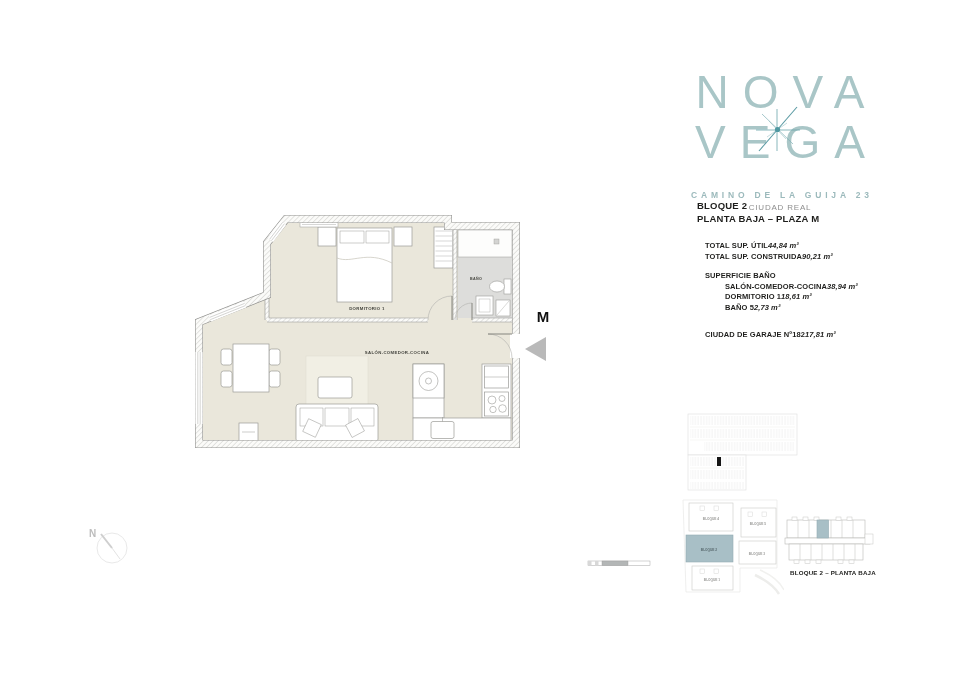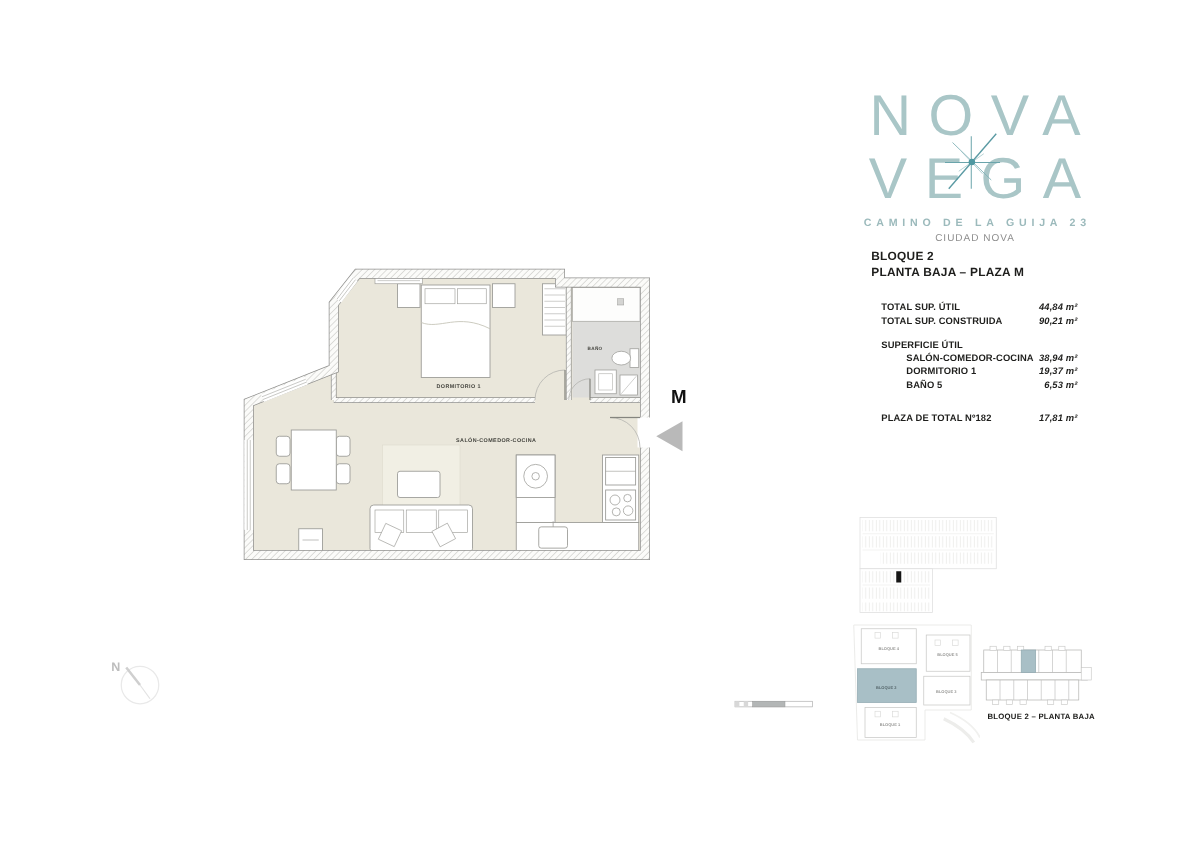--- a/index.html
+++ b/index.html
@@ -6,29 +6,29 @@
   .page{position:relative;width:960px;height:678px;background:#ffffff;overflow:hidden;
         font-family:"Liberation Sans",sans-serif;}
   .abs{position:absolute;}
 
   
   .logo{left:655px;top:70px;width:250px;text-align:center;color:#a9c6c7;}
   .logo-word{font-size:46px;font-weight:300;letter-spacing:14px;padding-left:14px;
              line-height:44px;color:#a9c6c7;}
   .logo-word.first{margin-top:6px;}
   .logo-star-svg{position:absolute;left:92px;top:29px;width:64px;height:64px;pointer-events:none;}
-  .logo-address{margin-top:9px;font-size:8.5px;font-weight:600;letter-spacing:3.8px;
+  .logo-address{margin-top:26px;font-size:8.5px;font-weight:600;letter-spacing:3.8px;
                 padding-left:3.8px;color:#9cbabc;}
   .logo-city{margin-top:3px;font-size:8px;font-weight:500;letter-spacing:0.8px;color:#8e8e8e;}
 
   
   .unit-header{left:697px;top:200px;font-size:9.5px;font-weight:700;line-height:12.5px;
                letter-spacing:0.2px;color:#1e1e1c;}
   .surface-table{left:705px;top:241px;width:157px;color:#1e1e1c;}
-  .srow{display:flex;justify-content:space-between;font-size:7.5px;font-weight:700;
+  .srow{display:flex;font-size:7.5px;font-weight:700;
         line-height:10.5px;letter-spacing:0.1px;}
   .srow .val{text-align:right;white-space:nowrap;font-style:italic;}
   .srow.sub{padding-left:20px;}
   .gap-md{margin-top:9px;}
   .gap-lg{margin-top:17px;}
 
   
   svg text{font-family:"Liberation Sans",sans-serif;}
 </style>
 </head>
@@ -195,55 +195,55 @@
     <svg class="logo-star-svg" viewBox="0 0 64 64">
       <line x1="12" y1="52" x2="50" y2="8" stroke="#5a9aa3" stroke-width="1.1"></line>
       <line x1="30" y1="10" x2="30" y2="52" stroke="#6aa4ab" stroke-width="0.8"></line>
       <line x1="9" y1="31" x2="53" y2="31" stroke="#6aa4ab" stroke-width="0.8"></line>
       <line x1="15" y1="15" x2="46" y2="45" stroke="#7fb0b6" stroke-width="0.7"></line>
       <line x1="20" y1="38" x2="40" y2="24" stroke="#8cb8bd" stroke-width="0.5"></line>
       <line x1="22" y1="22" x2="39" y2="40" stroke="#8cb8bd" stroke-width="0.5"></line>
       <circle cx="30.5" cy="30.5" r="2.6" fill="#4f98a1"></circle>
     </svg>
     <div class="logo-address">CAMINO DE LA GUIJA 23</div>
-    <div class="logo-city">CIUDAD NOVA</div>
+    <div class="logo-city">CIUDAD REAL</div>
   </div>
 
   <div class="abs unit-header">
     <div>BLOQUE 2</div>
     <div>PLANTA BAJA – PLAZA M</div>
   </div>
 
   <div class="abs surface-table">
     <div class="srow">
       <span>TOTAL SUP. ÚTIL</span>
       <span class="val">44,84 m²</span>
     </div>
     <div class="srow">
       <span>TOTAL SUP. CONSTRUIDA</span>
       <span class="val">90,21 m²</span>
     </div>
     <div class="srow gap-md">
-      <span>SUPERFICIE ÚTIL</span>
+      <span>SUPERFICIE BAÑO</span>
       <span class="val"></span>
     </div>
     <div class="srow sub">
       <span>SALÓN-COMEDOR-COCINA</span>
       <span class="val">38,94 m²</span>
     </div>
     <div class="srow sub">
       <span>DORMITORIO 1</span>
-      <span class="val">19,37 m²</span>
+      <span class="val">18,61 m²</span>
     </div>
     <div class="srow sub">
       <span>BAÑO 5</span>
-      <span class="val">6,53 m²</span>
+      <span class="val">2,73 m²</span>
     </div>
     <div class="srow gap-lg">
-      <span>PLAZA DE TOTAL Nº182</span>
+      <span>CIUDAD DE GARAJE Nº182</span>
       <span class="val">17,81 m²</span>
     </div>
   </div>
 
   <svg class="abs" style="left:683px;top:410px;" width="120" height="86" viewBox="683 410 120 86">
     <defs>
       <pattern id="pticks" width="2.8" height="9" patternUnits="userSpaceOnUse">
         <line x1="1" y1="0" x2="1" y2="9" stroke="#e3e3e1" stroke-width="0.5"></line>
       </pattern>
     </defs>

